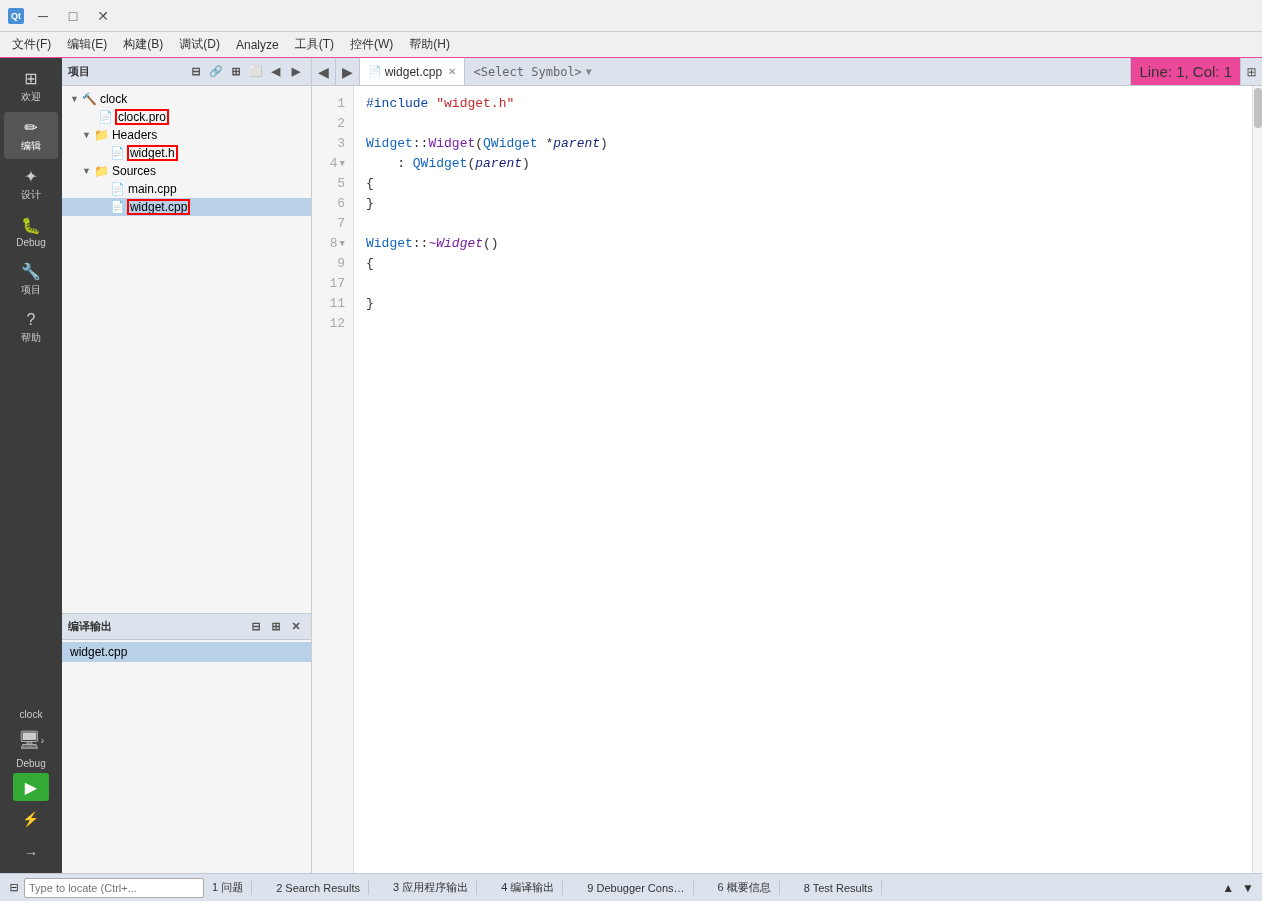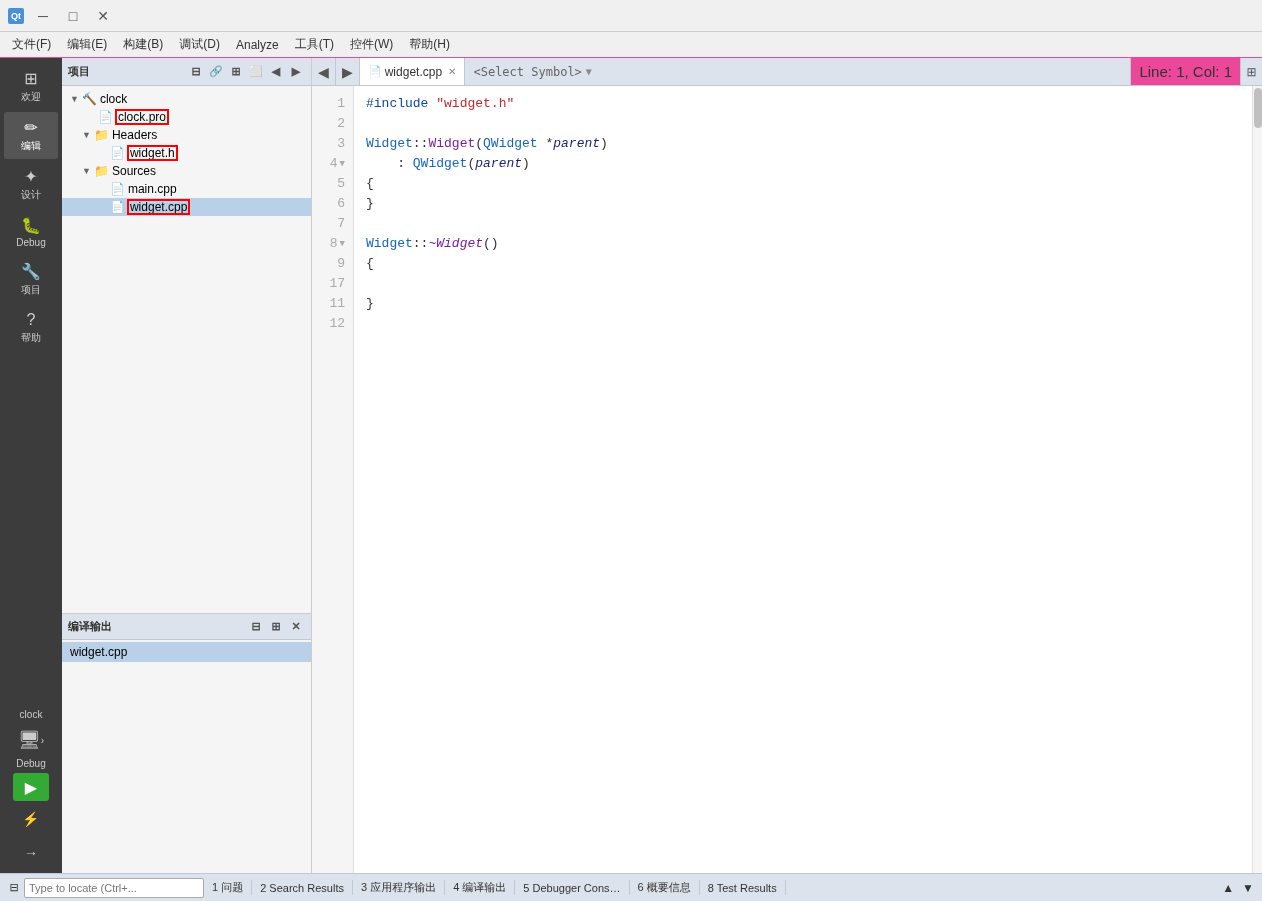--- a/index.html
+++ b/index.html
@@ -76,21 +76,21 @@
     .func { color: #7b1fa2; }
     .str { color: #c62828; }
     .param { color: #1a237e; font-style: italic; }
     .destructor { color: #7b1fa2; font-style: italic; }
 
     
     #statusbar { height: 28px; background: #dce3ec; display: flex; align-items: center; border-top: 1px solid #c0c8d4; padding: 0 4px; font-size: 11px; color: #333; }
     .status-icon { width: 20px; height: 20px; display: flex; align-items: center; justify-content: center; cursor: pointer; }
     #status-search { flex: 0 0 180px; border-radius: 7px; }
     #status-search input { width: 100%; height: 20px; border: 1px solid #aaa; padding: 0 4px; font-size: 11px; background: white; border-radius: 2px; }
-    .status-items { display: flex; gap: 0; flex: 1; }
+    .status-items { display: flex; gap: 16px; flex: 1; }
     .status-item { padding: 0 8px; cursor: pointer; color: #333; font-size: 11px; border-right: 1px solid #c0c8d4; display: flex; align-items: center; }
     .status-right { margin-left: auto; display: flex; align-items: center; }
     .status-arrow { padding: 0 4px; cursor: pointer; font-size: 12px; }
 
     
     ::-webkit-scrollbar { width: 8px; height: 8px; }
     ::-webkit-scrollbar-track { background: #f0f0f0; }
     ::-webkit-scrollbar-thumb { background: #bbb; border-radius: 4px; }
 
     
@@ -336,21 +336,21 @@
 <div id="statusbar">
   <div class="status-icon">⊟</div>
   <div id="status-search">
     <input type="text" placeholder="Type to locate (Ctrl+..." style="">
   </div>
   <div class="status-items">
     <div class="status-item">1 问题</div>
     <div class="status-item">2 Search Results</div>
     <div class="status-item">3 应用程序输出</div>
     <div class="status-item">4 编译输出</div>
-    <div class="status-item">5 Debugger Cons…</div>
+    <div class="status-item">9 Debugger Cons…</div>
     <div class="status-item">6 概要信息</div>
     <div class="status-item">8 Test Results</div>
   </div>
   <div class="status-right">
     <div class="status-arrow">▲</div>
     <div class="status-arrow">▼</div>
   </div>
 </div>
 
 </body></html>

